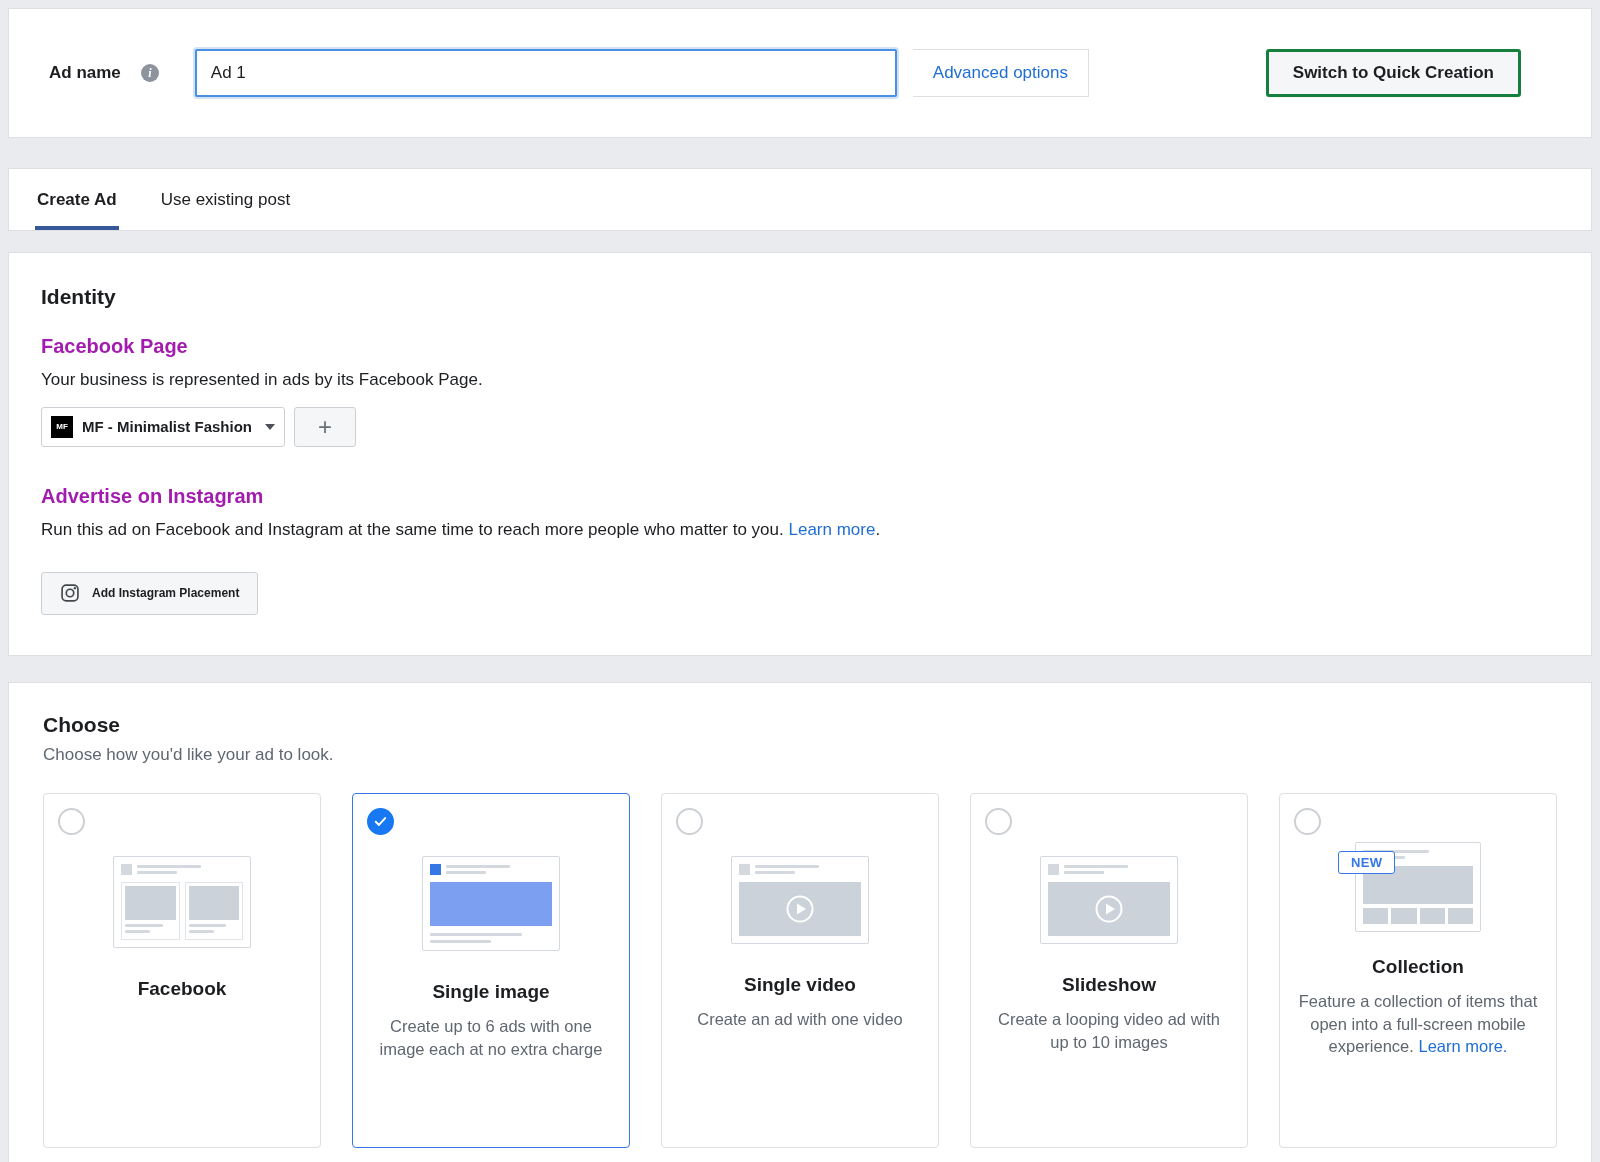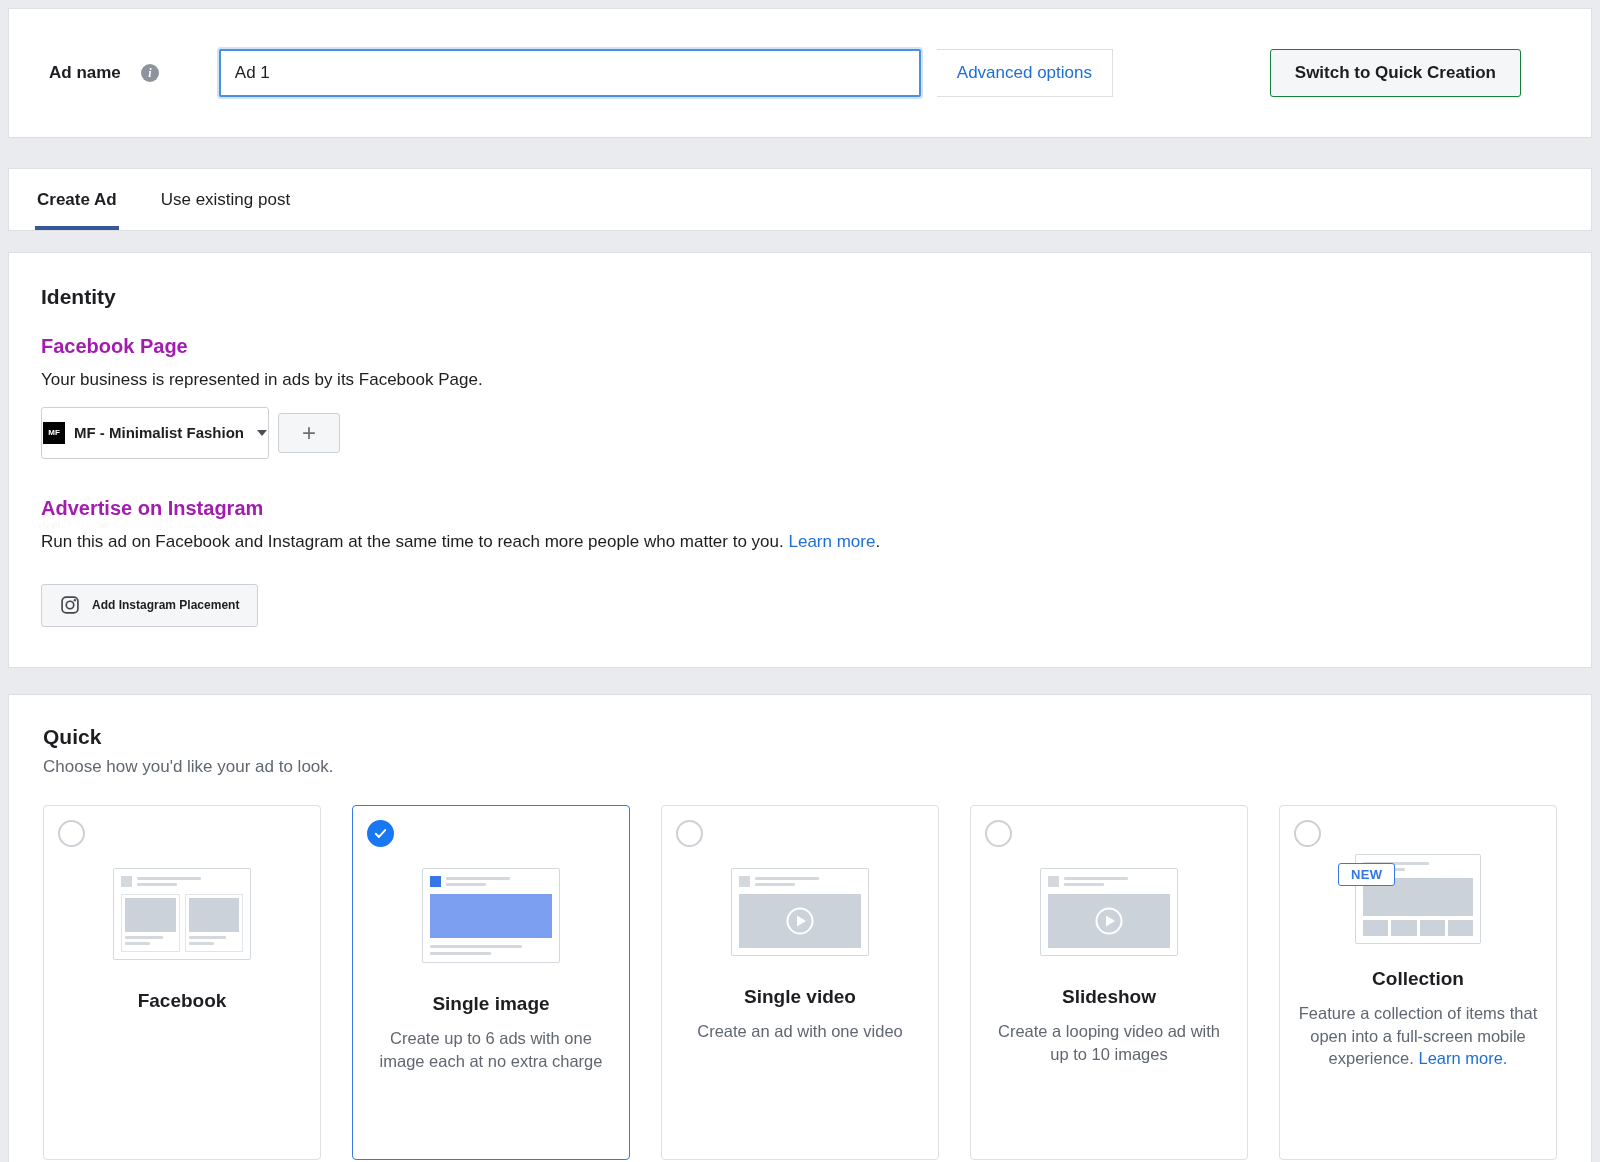--- a/index.html
+++ b/index.html
@@ -26,33 +26,33 @@
     margin-right: 24px; flex: 0 0 auto;
   }
   .info-icon::after {
     content: "i"; color: #fff; font-family: "Liberation Serif", serif;
     font-style: italic; font-weight: bold; font-size: 12px; line-height: 1;
   }
   .adname-input {
     width: 702px; height: 48px; font-size: 17px; padding: 0 14px;
     border: 2px solid #4a90e2; border-radius: 2px; outline: none;
     box-shadow: 0 0 0 2px rgba(74,144,226,0.25);
-    font-family: "Liberation Sans", sans-serif; color: #1c1e21; margin-left: 24px;
+    font-family: "Liberation Sans", sans-serif; color: #1c1e21;
   }
   .advanced-box {
     height: 48px; display: flex; align-items: center; padding: 0 20px;
     border: 1px solid #dddfe2; border-left: none; background: #fff;
     margin-left: 4px;
   }
   .link { color: #1f6ed4; text-decoration: none; cursor: pointer; }
   .advanced-box a { font-size: 17px; }
   .switch-btn {
     margin-left: auto; margin-right: 30px;
     height: 48px; padding: 0 24px; font-size: 17px; font-weight: bold;
-    background: #f5f6f7; border: 1px solid #15803d; border-radius: 3px;
+    background: #f5f6f7; border: 3px solid #15803d; border-radius: 3px;
     color: #1c1e21; cursor: pointer; font-family: "Liberation Sans", sans-serif;
     box-shadow: 0 1px 1px rgba(0,0,0,0.04);
   }
 
   
   .tabbar { margin-top: 30px; height: 63px; display: flex; align-items: stretch; padding: 0 26px; }
   .tab {
     display: flex; align-items: center; font-size: 17px; cursor: pointer;
     padding: 4px 2px 0 2px; margin-right: 40px;
     border-bottom: 4px solid transparent; color: #1c1e21;
@@ -60,21 +60,21 @@
   .tab.active { font-weight: bold; border-bottom-color: #365899; }
 
   
   .identity { margin-top: 21px; padding: 32px 32px 40px 32px; }
   .card-h2 { font-size: 21px; font-weight: bold; margin-bottom: 26px; }
   .sublabel { font-size: 20px; font-weight: bold; color: #a21caf; margin-bottom: 11px; }
   .bodytext { font-size: 17px; margin-bottom: 15px; line-height: 1.35; }
   .page-row { display: flex; align-items: center; margin-bottom: 38px; }
   .page-selector {
     display: inline-flex; align-items: center; gap: 9px;
-    height: 52px; padding: 0 1px; background: #fff;
+    height: 40px; padding: 0 9px; background: #fff;
     border: 1px solid #ccd0d5; border-radius: 3px; cursor: pointer;
   }
   .mf-icon {
     width: 22px; height: 22px; background: #000; color: #fff;
     font-size: 8px; font-weight: bold; display: flex; align-items: center; justify-content: center;
     letter-spacing: 0;
   }
   .page-selector-label { font-size: 15px; font-weight: bold; }
   .caret-down {
     width: 0; height: 0; margin-left: 4px;
@@ -191,21 +191,21 @@
         <rect x="2.5" y="2.5" width="19" height="19" rx="5"></rect>
         <circle cx="12" cy="12" r="4.5"></circle>
         <circle cx="17.8" cy="6.2" r="1.4" fill="#44484d" stroke="none"></circle>
       </svg>
     </span>
     <span>Add Instagram Placement</span>
   </button>
 </div>
 
 <div class="section format">
-  <div class="card-h2" style="margin-bottom:0;">Quick</div>
+  <div class="card-h2" style="margin-bottom:0;">Choose</div>
   <div class="format-sub">Choose how you'd like your ad to look.</div>
 
   <div class="cards">
 
     <div class="fmt-card">
       <div class="radio"></div>
       <div class="mock">
         <div class="mhead">
             <span class="msq"></span>
             <span class="mlines">

